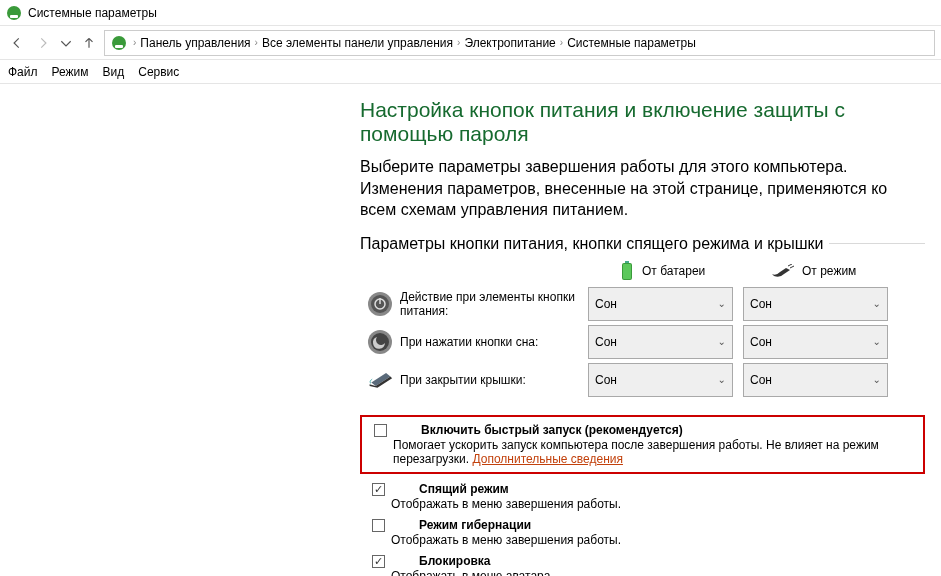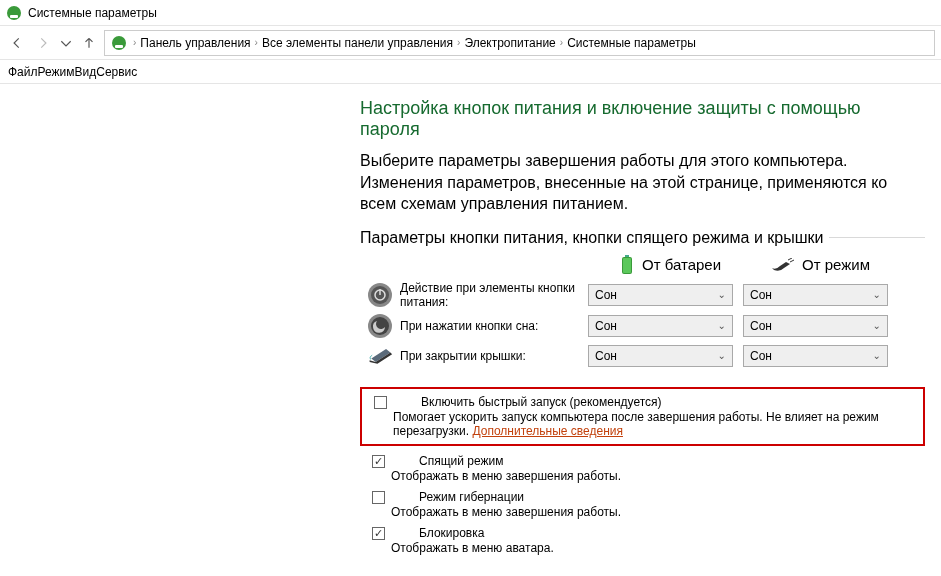--- a/index.html
+++ b/index.html
@@ -12,50 +12,50 @@
   .nav-bar { height: 34px; display: flex; align-items: center; padding: 0 6px; border-bottom: 1px solid #e5e5e5; gap: 4px; }
   .nav-btn { width: 22px; height: 22px; display: flex; align-items: center; justify-content: center; color: #555; cursor: pointer; }
   .nav-btn svg { width: 14px; height: 14px; }
   .nav-btn.hist { width: 16px; }
   .address-bar { flex: 1; height: 26px; border: 1px solid #ccc; display: flex; align-items: center; padding: 0 6px; gap: 6px; }
   .addr-icon { width: 16px; height: 16px; }
   .breadcrumb { display: flex; align-items: center; gap: 4px; font-size: 12px; }
   .bc-item { cursor: pointer; }
   .bc-sep { color: #888; font-size: 10px; }
 
-  .menu-bar { height: 24px; display: flex; align-items: center; padding: 0 8px; border-bottom: 1px solid #e5e5e5; font-size: 12px; text-align: center; }
+  .menu-bar { height: 24px; display: flex; align-items: center; padding: 0 8px; gap: 14px; border-bottom: 1px solid #e5e5e5; font-size: 12px; text-align: center; }
   .menu-item { cursor: pointer; }
 
   .content { padding: 14px 16px 0 360px; }
-  .heading { color: #166a2f; font-size: 18px; font-weight: 400; margin-bottom: 10px; }
+  .heading { color: #166a2f; font-size: 21px; font-weight: 400; margin-bottom: 10px; }
   .desc { font-size: 16px; line-height: 1.35; margin-bottom: 14px; max-width: 560px; }
 
   .section-expander { display: flex; align-items: center; font-size: 16px; margin-bottom: 2px; }
   .section-expander .line { flex: 1; border-top: 1px solid #d9d9d9; margin-left: 6px; }
 
   .cols-header { display: flex; margin: 8px 0 6px 0; }
   .cols-header .spacer { width: 260px; }
-  .col-head { width: 150px; display: flex; align-items: center; gap: 8px; justify-content: flex-start; font-size: 15px; }
+  .col-head { width: 150px; display: flex; align-items: center; gap: 8px; justify-content: flex-start; font-size: 12px; }
 
   .setting-row { display: flex; align-items: center; margin: 4px 0; }
   .setting-row .iconcell { width: 40px; display: flex; align-items: center; justify-content: center; }
   .setting-row .iconcell svg { width: 26px; height: 26px; }
   .setting-row .labelcell { width: 188px; font-size: 12px; padding-right: 4px; }
-  .dropdown { width: 145px; height: 22px; border: 1px solid #a9a9a9; background: #efefef; display: flex; align-items: center; justify-content: space-between; padding: 6px 6px; font-size: 12px; margin-right: 10px; cursor: pointer; }
+  .dropdown { width: 145px; height: 22px; border: 1px solid #a9a9a9; background: #efefef; display: flex; align-items: center; justify-content: space-between; padding: 16px 6px; font-size: 12px; margin-right: 10px; cursor: pointer; }
   .dropdown .chev { font-size: 10px; color: #555; }
 
   .shutdown-section { margin-top: 18px; }
   .opt-list { margin-top: 4px; }
   .opt { padding: 4px 12px 3px 12px; }
   .opt.highlight { border: 2px solid #c00; padding: 6px 12px 6px 12px; margin-bottom: 4px; }
   .opt-row { display: flex; align-items: flex-start; gap: 6px; }
   .cb { width: 13px; height: 13px; border: 1px solid #666; background: #fff; display: inline-flex; align-items: center; justify-content: center; margin-top: 1px; cursor: pointer; flex-shrink: 0; }
   .cb.checked::after { content: "✓"; font-size: 11px; line-height: 1; color: #333; }
   .opt-label { font-size: 12px; }
-  .opt-label .bold { font-weight: 400; padding-left: 28px; }
+  .opt-label .bold { font-weight: 700; padding-left: 28px; }
   .opt-desc { font-size: 12px; margin-left: 19px; margin-top: 1px; color: #000; }
   .link { color: #c2410c; text-decoration: underline; cursor: pointer; }
 
   .battery-ico { width: 14px; height: 20px; }
   .plug-ico { width: 24px; height: 14px; }
 </style>
 </head>
 <body>
 
 <div class="title-bar">

